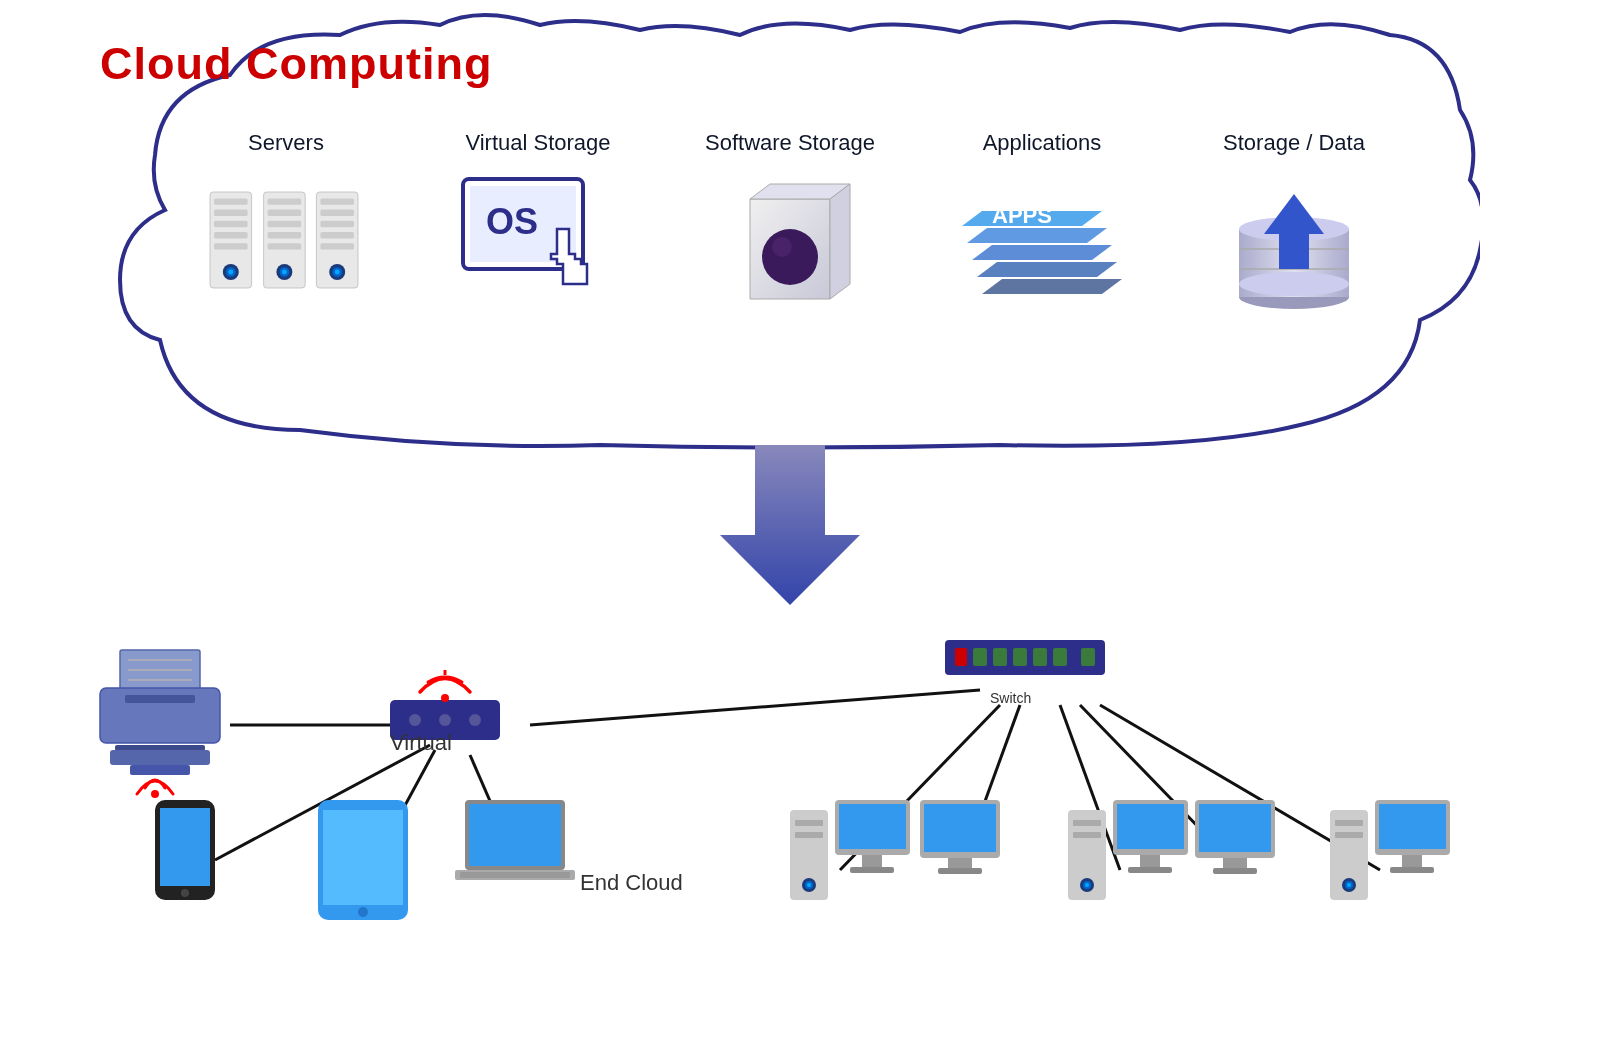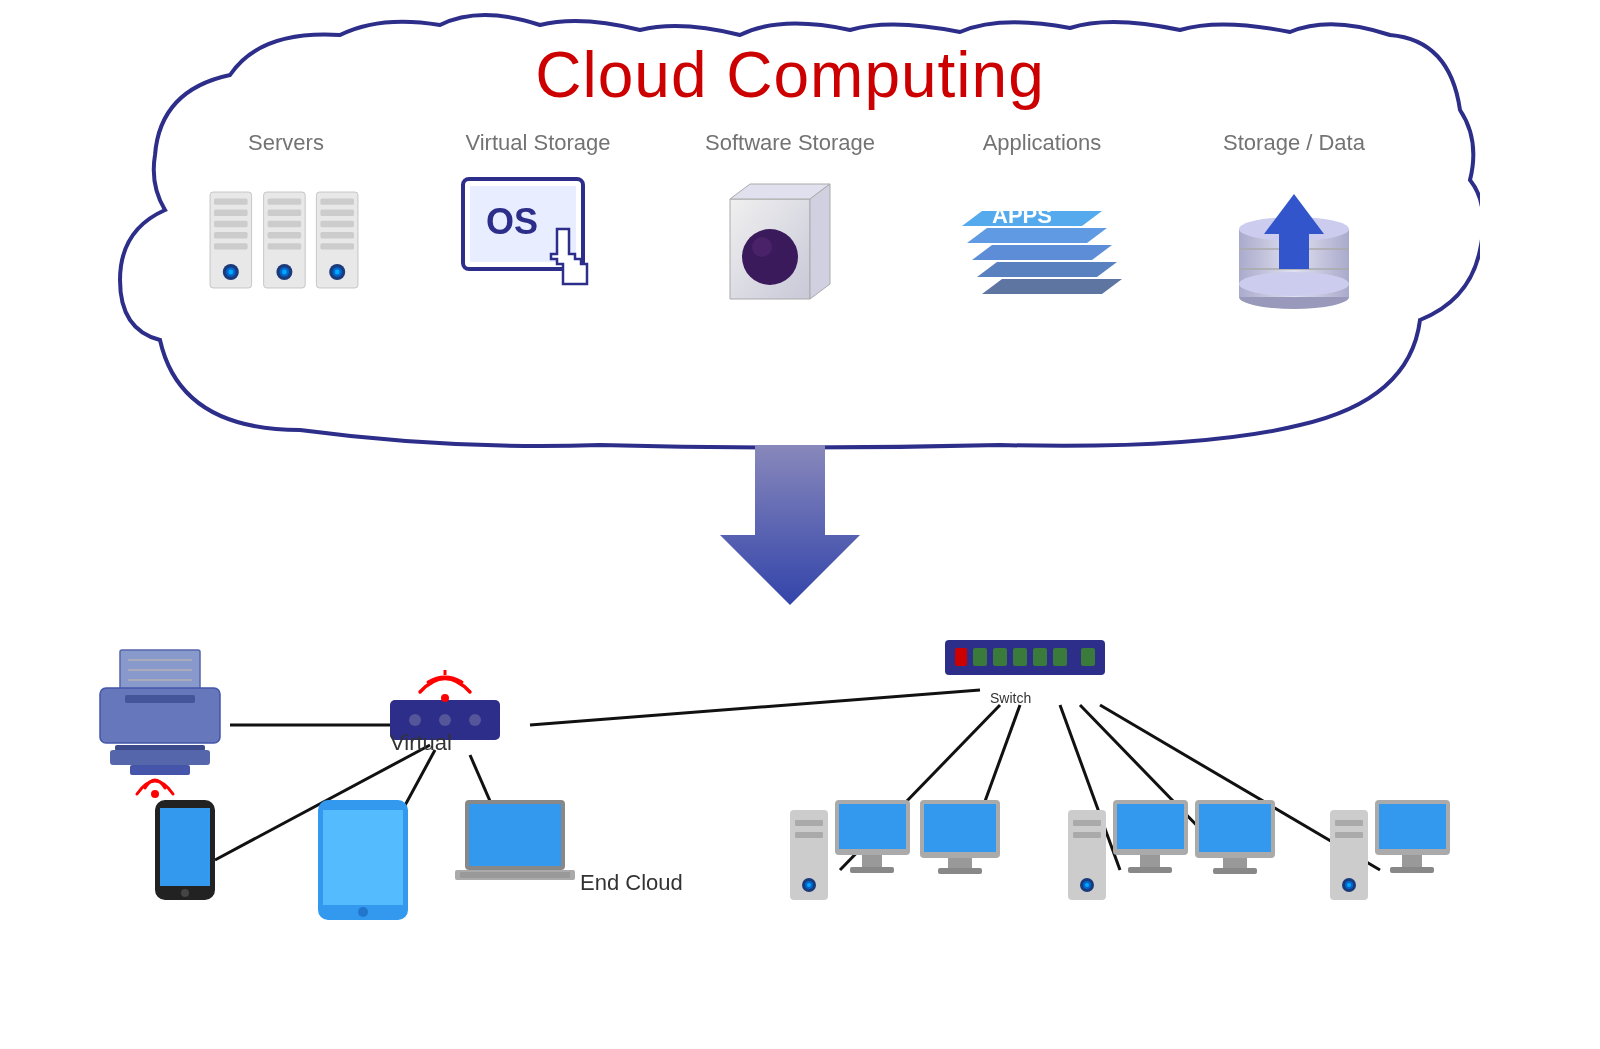--- a/index.html
+++ b/index.html
@@ -26,23 +26,22 @@
       top: 0; left: 0;
       width: 100%;
       height: 100%;
     }
 
     .cloud-title {
       position: absolute;
       top: 28px;
       left: 0;
       width: 100%;
-      text-align: center;
-      font-size: 64px;
-      font-weight: normal;
+      font-size: 45px;
+      font-weight: bold;
       color: #cc0000;
       letter-spacing: 1px;
     }
 
     
     .cloud-items {
       position: absolute;
       top: 120px;
       left: 0;
       width: 100%;
@@ -54,31 +53,31 @@
 
     .cloud-item {
       display: flex;
       flex-direction: column;
       align-items: center;
       width: 200px;
     }
 
     .cloud-item-label {
       font-size: 22px;
-      color: #737373;
+      color: #0f172a;
       margin-bottom: 18px;
       text-align: center;
     }
 
     .cloud-item-icon {
       width: 160px;
       height: 140px;
       display: flex;
       align-items: center;
-      justify-content: flex-start;
+      justify-content: flex-end;
     }
 
     
     .label {
       position: absolute;
       font-size: 22px;
       color: #333;
       text-align: center;
     }
 

